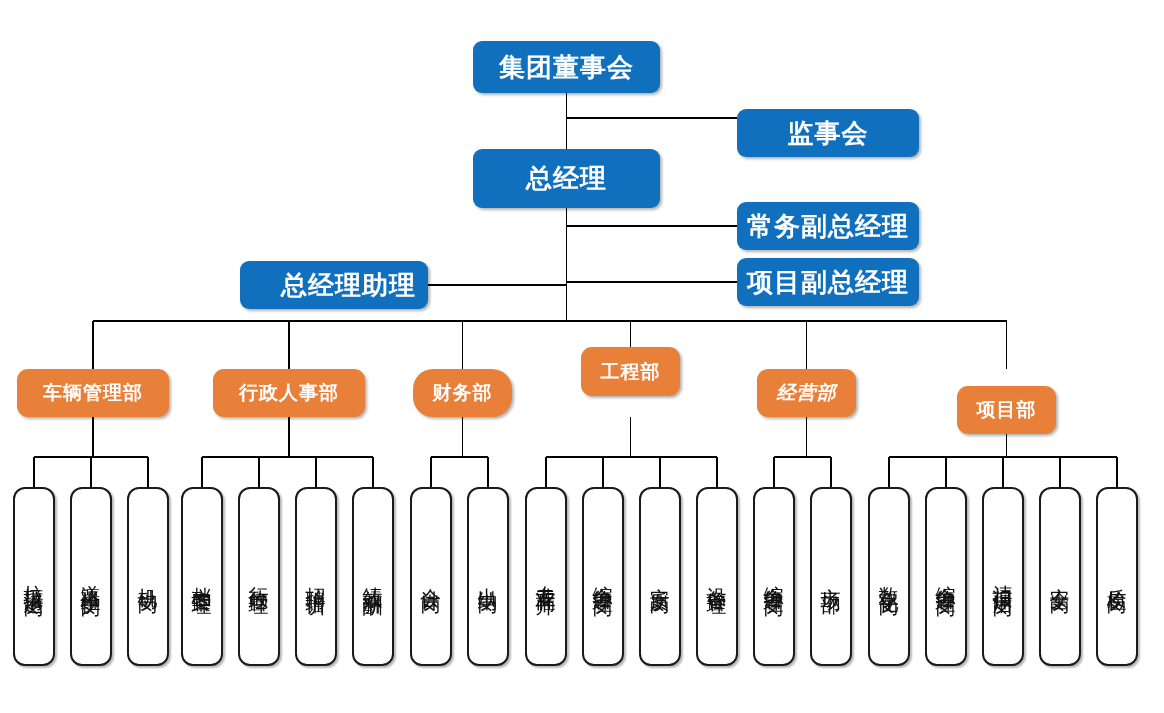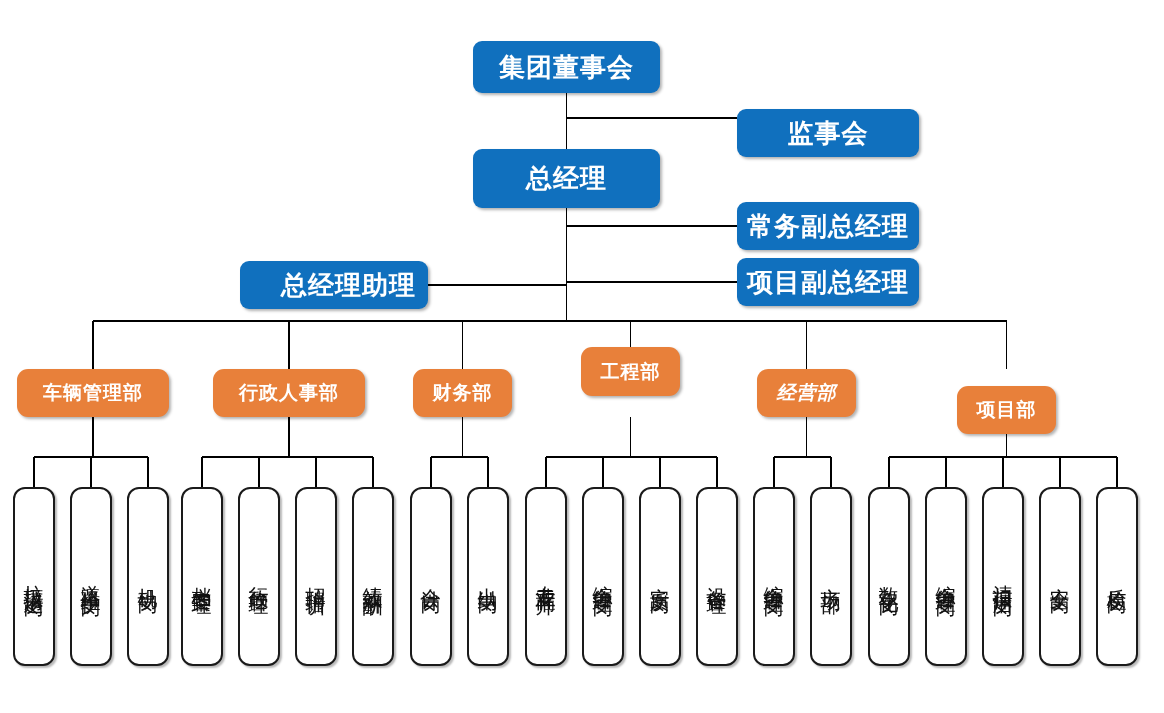--- a/index.html
+++ b/index.html
@@ -129,21 +129,21 @@
     <div class="node blue" style="left: 240px; top: 261px; width: 188px; height: 48px; padding-left: 29px;">总经理助理</div>
     <div class="node orange" style="left: 17px; top: 369px; width: 152px; height: 48px;">车辆管理部</div>
     <div class="node leaf" style="left: 13px; top: 487px; width: 42px; height: 179px;">垃圾清运岗</div>
     <div class="node leaf" style="left: 70px; top: 487px; width: 42px; height: 179px;">道路维护岗</div>
     <div class="node leaf" style="left: 127px; top: 487px; width: 42px; height: 179px;">机动岗</div>
     <div class="node orange" style="left: 213px; top: 369px; width: 152px; height: 48px;">行政人事部</div>
     <div class="node leaf" style="left: 181px; top: 487px; width: 42px; height: 179px;">档案管理</div>
     <div class="node leaf" style="left: 238px; top: 487px; width: 42px; height: 179px;">行政管理</div>
     <div class="node leaf" style="left: 295px; top: 487px; width: 42px; height: 179px;">招聘培训</div>
     <div class="node leaf" style="left: 352px; top: 487px; width: 42px; height: 179px;">绩效薪酬</div>
-    <div class="node orange" style="left: 413px; top: 369px; width: 99px; height: 48px;">财务部</div>
+    <div class="node orange" style="left: 413px; top: 369px; width: 99px; height: 48px; border-radius: 20px;">财务部</div>
     <div class="node leaf" style="left: 410px; top: 487px; width: 42px; height: 179px;">会计岗</div>
     <div class="node leaf" style="left: 467px; top: 487px; width: 42px; height: 179px;">出纳岗</div>
     <div class="node orange" style="left: 581px; top: 347px; width: 99px; height: 49px;">工程部</div>
     <div class="node leaf" style="left: 525px; top: 487px; width: 42px; height: 179px;">专业工程师</div>
     <div class="node leaf" style="left: 582px; top: 487px; width: 42px; height: 179px;">综合管理岗</div>
     <div class="node leaf" style="left: 639px; top: 487px; width: 42px; height: 179px;">安质岗</div>
     <div class="node leaf" style="left: 696px; top: 487px; width: 42px; height: 179px;">设备管理</div>
     <div class="node orange" style="left: 757px; top: 369px; width: 99px; height: 48px; font-style: italic;">经营部</div>
     <div class="node leaf" style="left: 753px; top: 487px; width: 42px; height: 179px;">综合管理岗</div>
     <div class="node leaf" style="left: 810px; top: 487px; width: 42px; height: 179px;">市场部</div>

